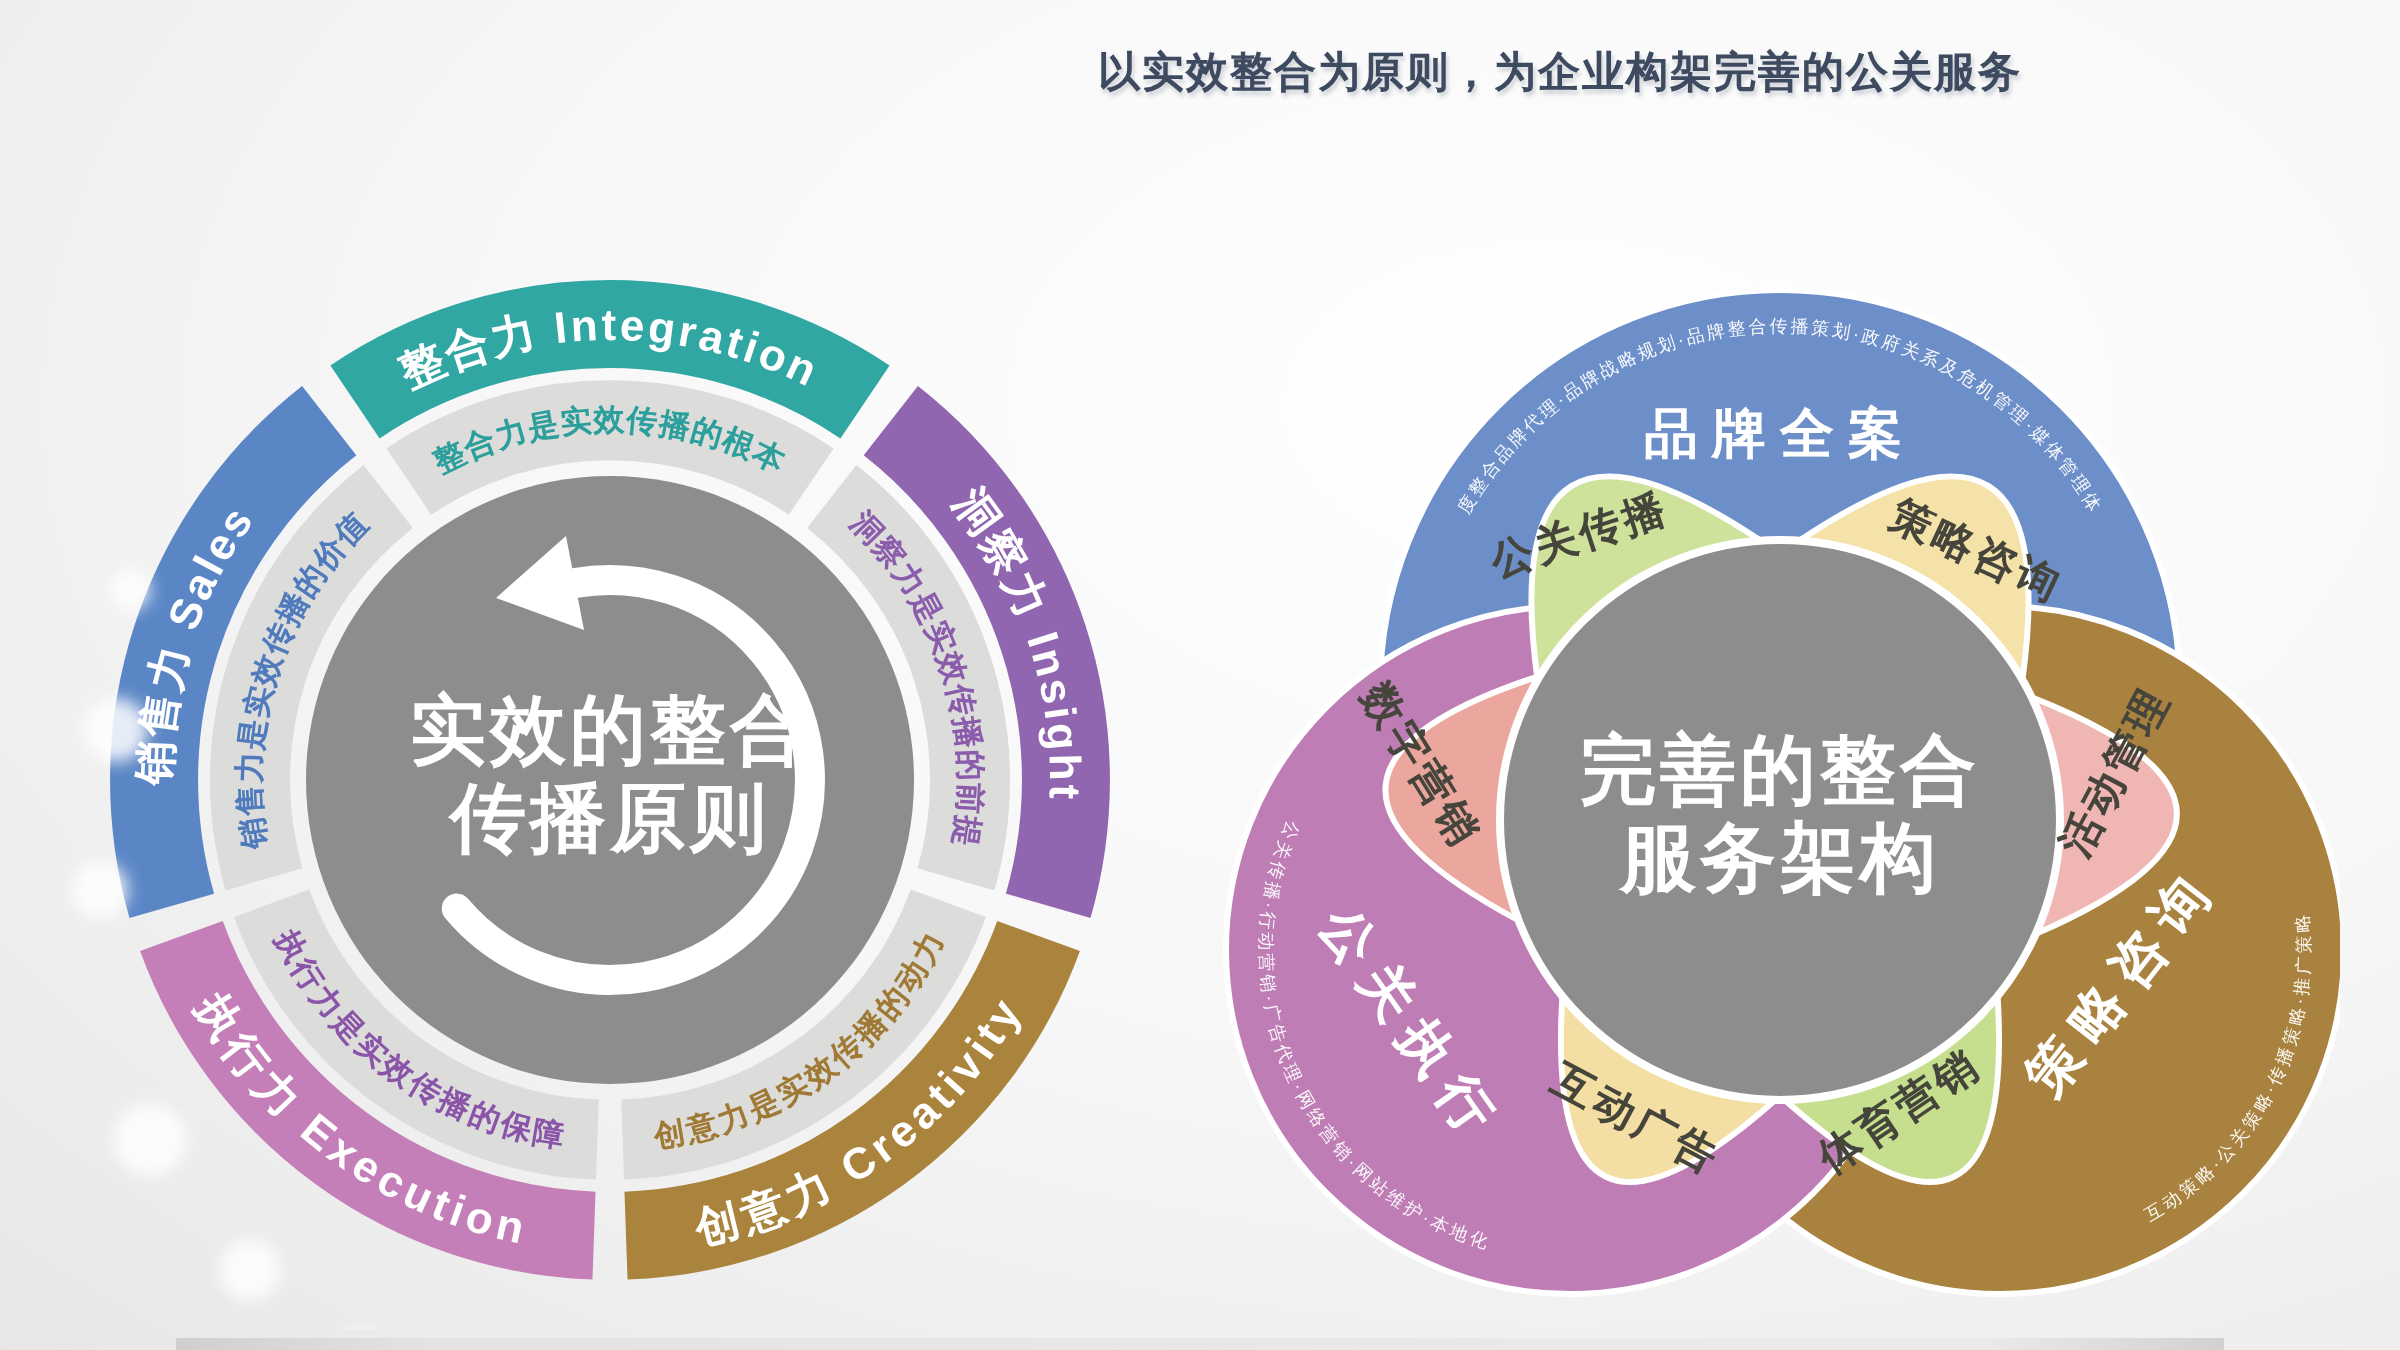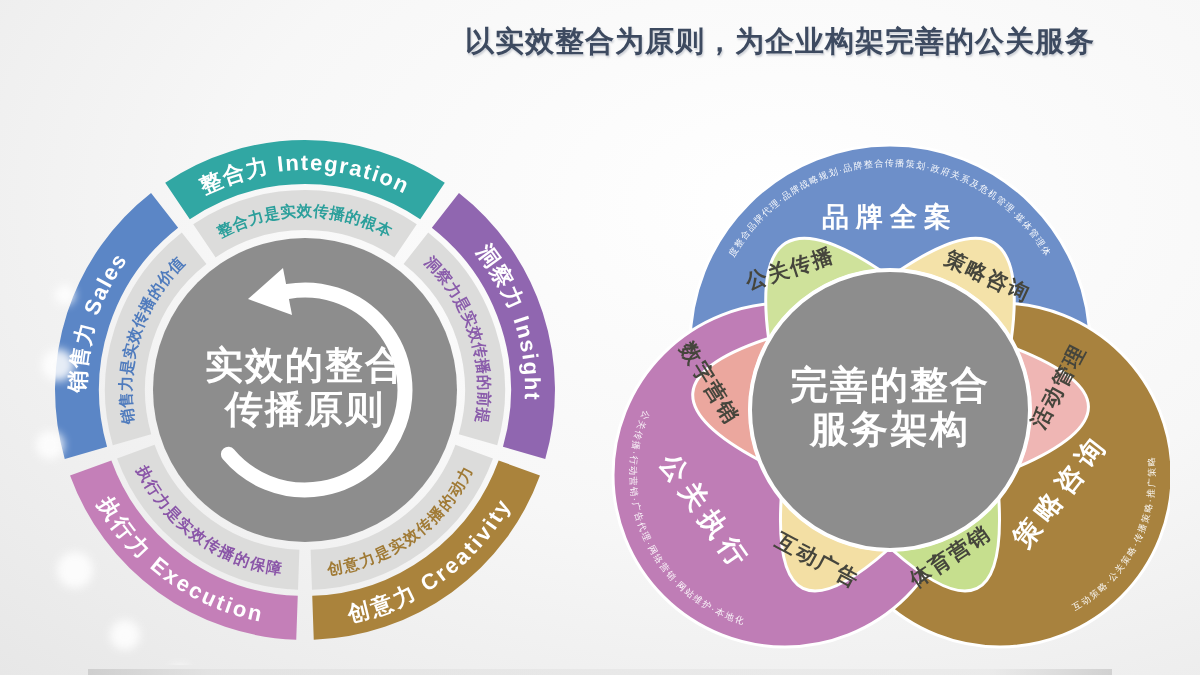--- a/index.html
+++ b/index.html
@@ -3,21 +3,21 @@
 <meta charset="utf-8">
 <style>
   html,body{margin:0;padding:0;}
   body{
     width:1200px;height:675px;overflow:hidden;position:relative;
     font-family:"Liberation Sans","DejaVu Sans",sans-serif;
     background:radial-gradient(ellipse at 65% 30%, #ffffff 0%, #f7f7f7 50%, #e7e7e7 100%);
   }
   .title{
     position:absolute;left:400px;top:22px;width:760px;height:44px;
-    text-align:center;font-size:29px;font-weight:bold;letter-spacing:1px;
+    text-align:center;font-size:21px;font-weight:bold;letter-spacing:1px;
     color:#3d4a60;text-shadow:1px 2px 2px rgba(120,130,145,.35);
     white-space:nowrap;
   }
   .diagram{position:absolute;}
   #leftDiagram{left:30px;top:115px;width:550px;height:550px;}
   #rightDiagram{left:610px;top:140px;width:560px;height:530px;}
   svg text{font-family:"Liberation Sans","DejaVu Sans",sans-serif;}
   .seg-label{font-size:22px;font-weight:bold;fill:#ffffff;letter-spacing:2px;}
   .seg-desc{font-size:15.5px;font-weight:bold;letter-spacing:1px;}
   .center-title{font-size:38px;font-weight:bold;fill:#ffffff;letter-spacing:2px;}

